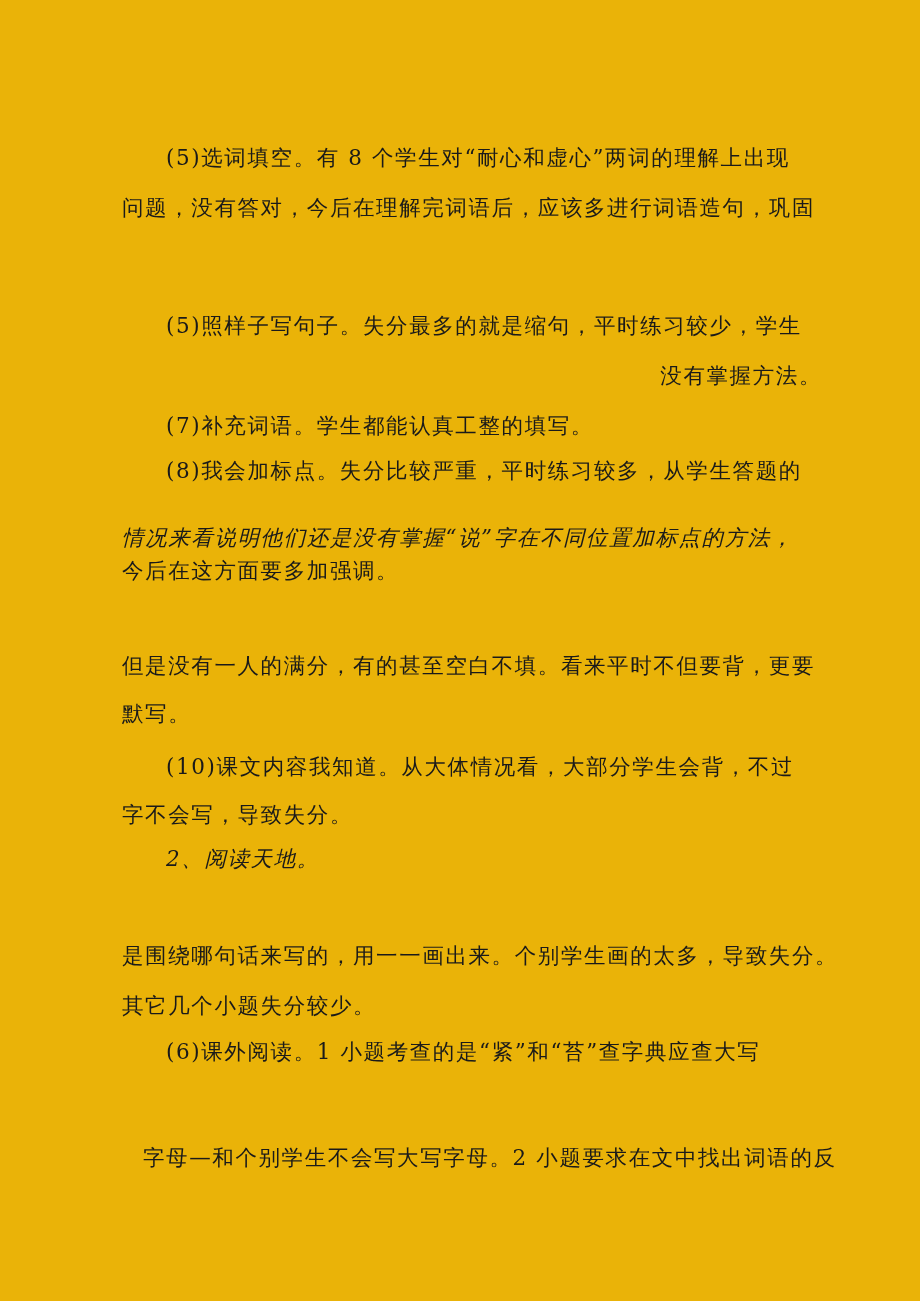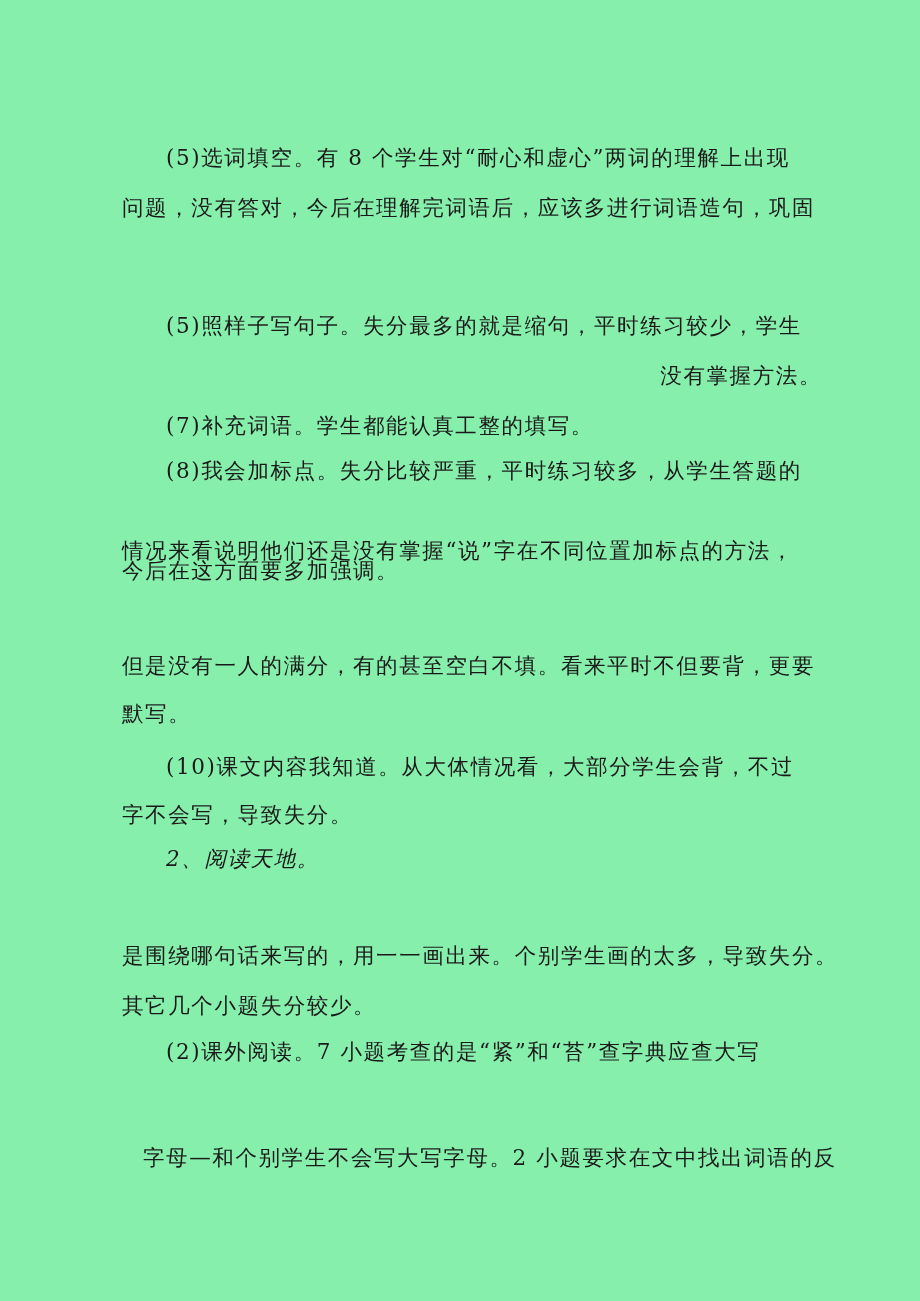--- a/index.html
+++ b/index.html
@@ -14,21 +14,21 @@
     overflow: hidden;
     font-family: "DejaVu Serif", "Liberation Serif", serif;
     color: #1a1a1a;
   }
   .page {
     position: absolute;
     left: 0;
     top: 0;
     width: 920px;
     height: 1301px;
-    background: #86efac;
+    background: #eab308;
   }
   .line {
     position: absolute;
     left: 122px;
     width: 700px;
     font-size: 21.5px;
     line-height: 30px;
     white-space: nowrap;
     letter-spacing: 1.6px;
   }
@@ -42,30 +42,30 @@
 
   <div class="line indent" style="top:143px;">(5)选词填空。有 8 个学生对“耐心和虚心”两词的理解上出现</div>
   <div class="line" style="top:193px;">问题，没有答对，今后在理解完词语后，应该多进行词语造句，巩固</div>
 
   <div class="line indent" style="top:311px;">(5)照样子写句子。失分最多的就是缩句，平时练习较少，学生</div>
   <div class="line" style="top:361px;text-align:right;">没有掌握方法。</div>
 
   <div class="line indent" style="top:411px;">(7)补充词语。学生都能认真工整的填写。</div>
 
   <div class="line indent" style="top:456px;">(8)我会加标点。失分比较严重，平时练习较多，从学生答题的</div>
-  <div class="line" style="top:536px;">情况来看说明他们还是没有掌握“说”字在不同位置加标点的方法，</div>
+  <div class="line" style="top:523px;font-style:italic;">情况来看说明他们还是没有掌握“说”字在不同位置加标点的方法，</div>
   <div class="line" style="top:556px;">今后在这方面要多加强调。</div>
 
   <div class="line" style="top:651px;">但是没有一人的满分，有的甚至空白不填。看来平时不但要背，更要</div>
   <div class="line" style="top:699px;">默写。</div>
 
   <div class="line indent" style="top:752px;">(10)课文内容我知道。从大体情况看，大部分学生会背，不过</div>
   <div class="line" style="top:800px;">字不会写，导致失分。</div>
 
   <div class="line indent-h" style="top:844px;">2、阅读天地。</div>
 
   <div class="line" style="top:941px;">是围绕哪句话来写的，用一一画出来。个别学生画的太多，导致失分。</div>
   <div class="line" style="top:991px;">其它几个小题失分较少。</div>
 
-  <div class="line indent" style="top:1037px;">(2)课外阅读。7 小题考查的是“紧”和“苔”查字典应查大写</div>
+  <div class="line indent" style="top:1037px;">(6)课外阅读。1 小题考查的是“紧”和“苔”查字典应查大写</div>
   <div class="line" style="top:1143px;margin-left:21px;">字母—和个别学生不会写大写字母。2 小题要求在文中找出词语的反</div>
 
 </div>
 
 </body></html>

